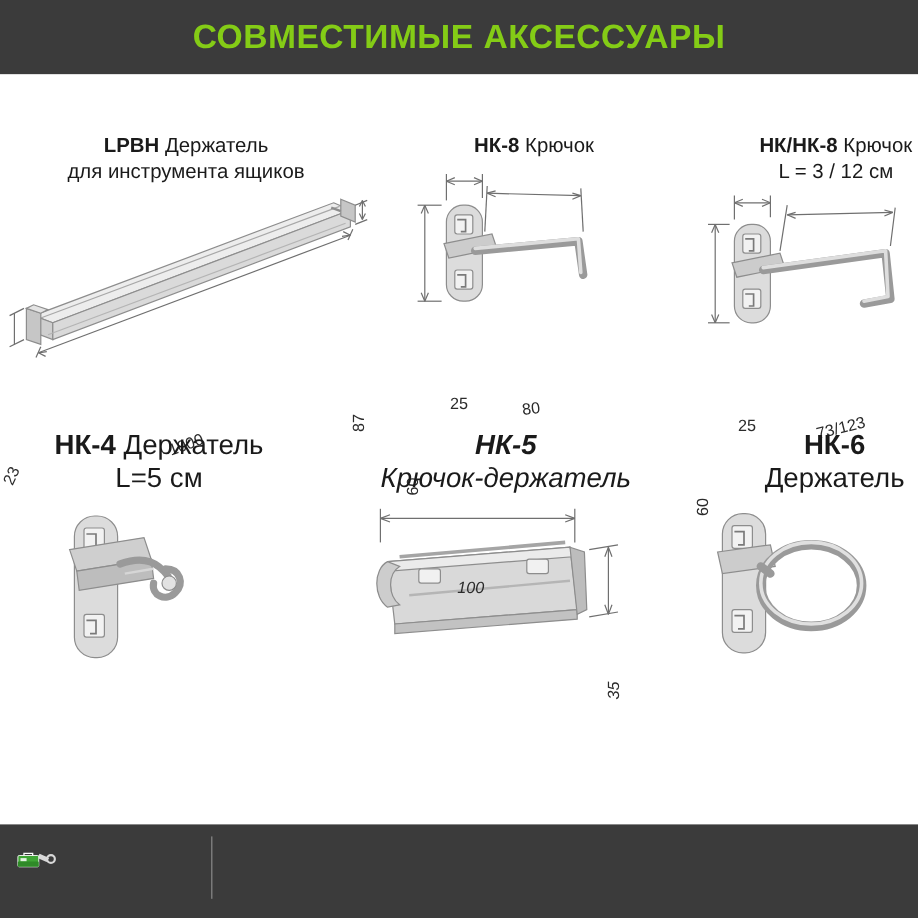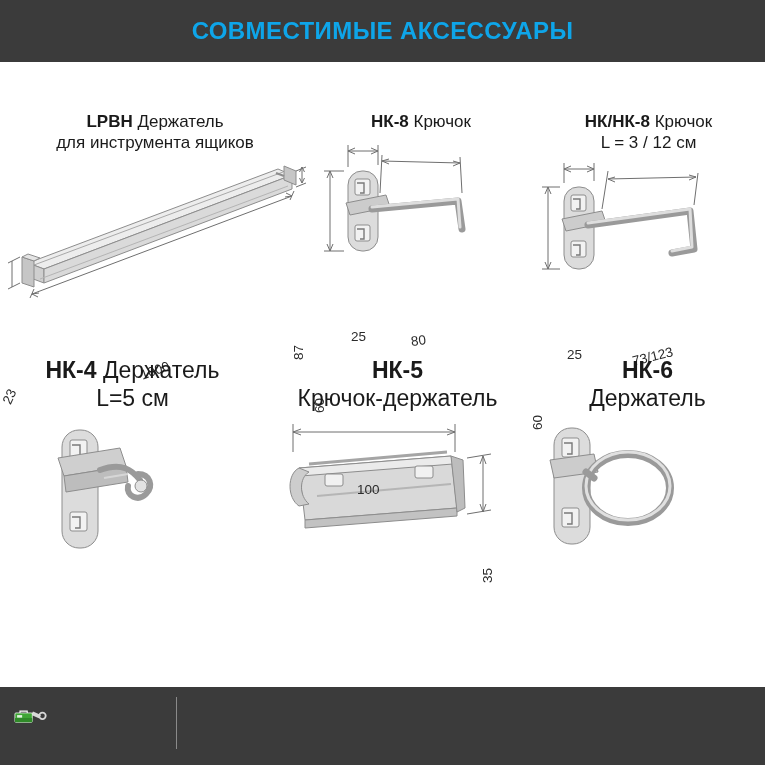--- a/index.html
+++ b/index.html
@@ -11,33 +11,33 @@
     overflow:hidden;
     position:relative;
   }
   
   .header{
     position:absolute;left:0;top:0;width:765px;height:62px;
     background:#3b3b3b;
     display:flex;align-items:center;justify-content:center;
   }
   .header-title{
-    color:#0ea5e9;
-    font-size:24px;
+    color:#84cc16;
+    font-size:28px;
     font-weight:bold;
     letter-spacing:0.4px;
     text-align:left;
     text-transform:uppercase;
   }
   
   .sheet{
     position:absolute;left:0;top:62px;width:765px;height:625px;
     background:#ffffff;
   }
-  .row{display:flex;width:765px;}
+  .row{display:flex;width:765px;gap:24px;}
   .cell{position:relative;}
   .caption{
     text-align:center;
     line-height:1.22;
   }
   .cap-line{display:block;}
   .code{font-weight:bold;}
   
   .r1 .caption{font-size:17px;margin-top:0;}
   
@@ -249,21 +249,21 @@
 
             <path d="M100 58 C122 50 132 58 140 68" fill="none" stroke="#9a9a9a" stroke-width="6" stroke-linecap="round"></path>
             <path d="M138 62 C150 62 154 74 146 82 C138 90 126 84 128 74" fill="none" stroke="#9a9a9a" stroke-width="6" stroke-linecap="round"></path>
             <circle cx="141" cy="74" r="6" fill="#e2e2e2" stroke="#8d8d8d" stroke-width="1"></circle>
             <path d="M104 66 L128 62" fill="none" stroke="#d6d6d6" stroke-width="2"></path>
           </g>
         </svg>
       </div>
     </div>
 
-    <div class="cell" style="width:265px;height:300px;">
+    <div class="cell" style="width:265px;height:300px;font-style:italic;">
       <div class="caption" style="margin-top:12px;">
         <span class="cap-line"><span class="code">НК-5</span></span>
         <span class="cap-line">Крючок-держатель</span>
       </div>
       <div class="fig" style="height:180px;">
         <svg width="265" height="180" viewBox="0 0 265 180">
 
           <g stroke="#6f6f6f" stroke-width="1" fill="none">
             <line x1="28" y1="40" x2="28" y2="12"></line>
             <line x1="190" y1="40" x2="190" y2="12"></line>

